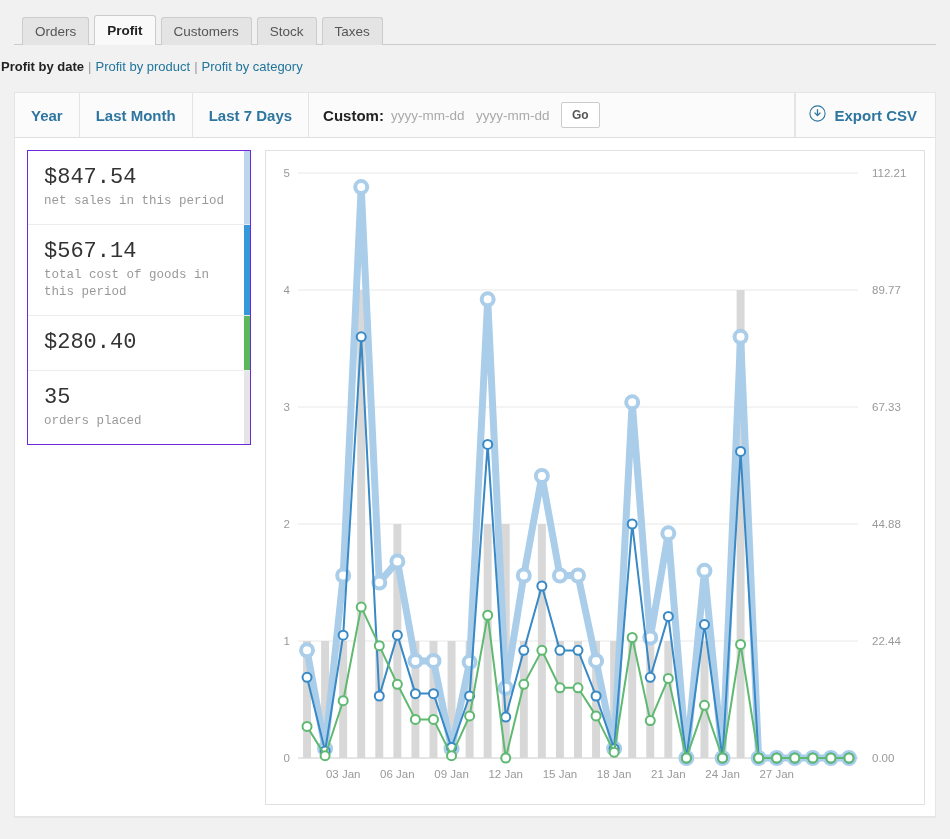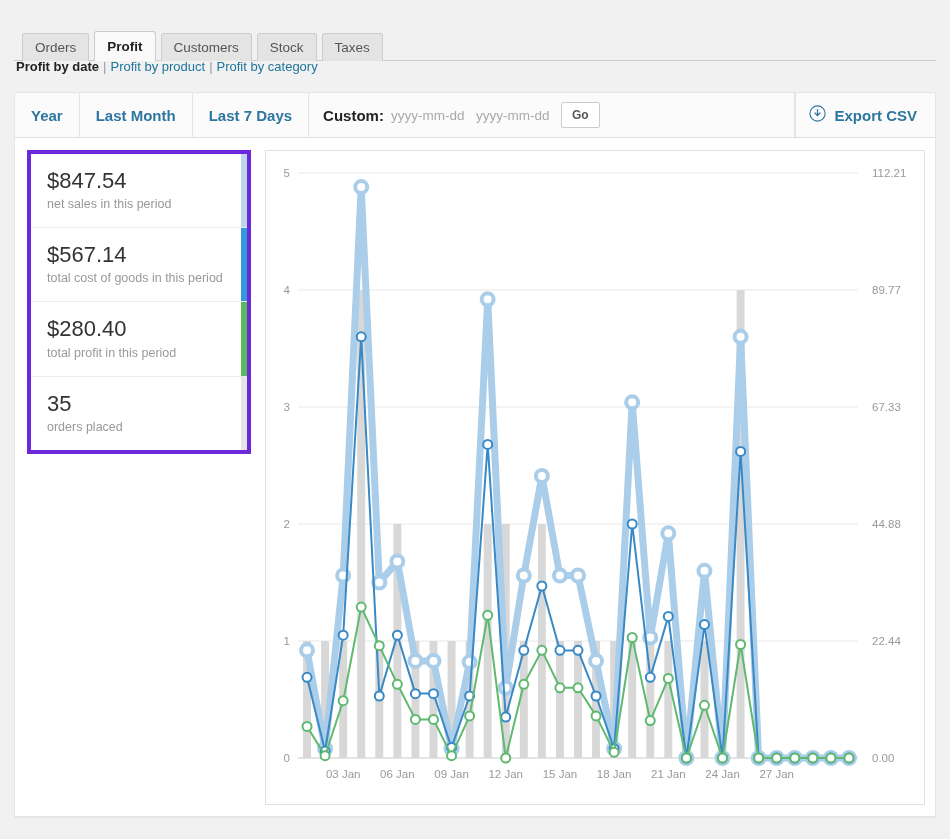--- a/index.html
+++ b/index.html
@@ -14,21 +14,21 @@
     position: relative;
     width: 950px;
     height: 839px;
     overflow: hidden;
     background: #f1f1f1;
   }
 
   
   .tab-row {
     position: absolute;
-    left: 0; top: 16px;
+    left: 0; top: 0;
     width: 950px;
     height: 45px;
     padding-left: 22px;
     box-sizing: border-box;
     display: flex;
     align-items: flex-end;
   }
   .tab-row::after {
     content: "";
     position: absolute;
@@ -59,21 +59,21 @@
     color: #222;
     font-weight: bold;
     border-color: #ccc;
     height: 30px;
     line-height: 29px;
   }
 
   
   .subnav {
     position: absolute;
-    left: 16px;
+    left: 1px;
     top: 59px;
     font-size: 13px;
     color: #444;
     white-space: nowrap;
   }
   .subnav .current {
     color: #222;
     font-weight: bold;
   }
   .subnav a {
@@ -182,23 +182,24 @@
     display: flex;
     padding: 12px 10px 0 12px;
     box-sizing: border-box;
     height: 680px;
   }
 
   .sidebar {
     width: 224px;
     flex: 0 0 224px;
     background: #fff;
-    border: 4px solid #6d28d9;
+    border: 1px solid #6d28d9;
     box-sizing: border-box;
     align-self: flex-start;
+    font-family: Liberation Mono, monospace;
   }
   .stat {
     position: relative;
     padding: 14px 16px 14px 16px;
     border-bottom: 1px solid #ececec;
     box-sizing: border-box;
   }
   .stat:last-child { border-bottom: none; }
   .stat .bar {
     position: absolute;
@@ -280,21 +281,20 @@
           <div class="lbl">net sales in this period</div>
         </div>
         <div class="stat">
           <div class="bar" style="background:#3498db"></div>
           <div class="val">$567.14</div>
           <div class="lbl">total cost of goods in this period</div>
         </div>
         <div class="stat">
           <div class="bar" style="background:#5cb85c"></div>
           <div class="val">$280.40</div>
-          <div class="lbl">total profit in this period</div>
         </div>
         <div class="stat">
           <div class="bar" style="background:#e5e5e5"></div>
           <div class="val">35</div>
           <div class="lbl">orders placed</div>
         </div>
       </div>
 
       <div class="chart-card">
         <svg class="chart-svg" id="chart" width="658" height="653">

